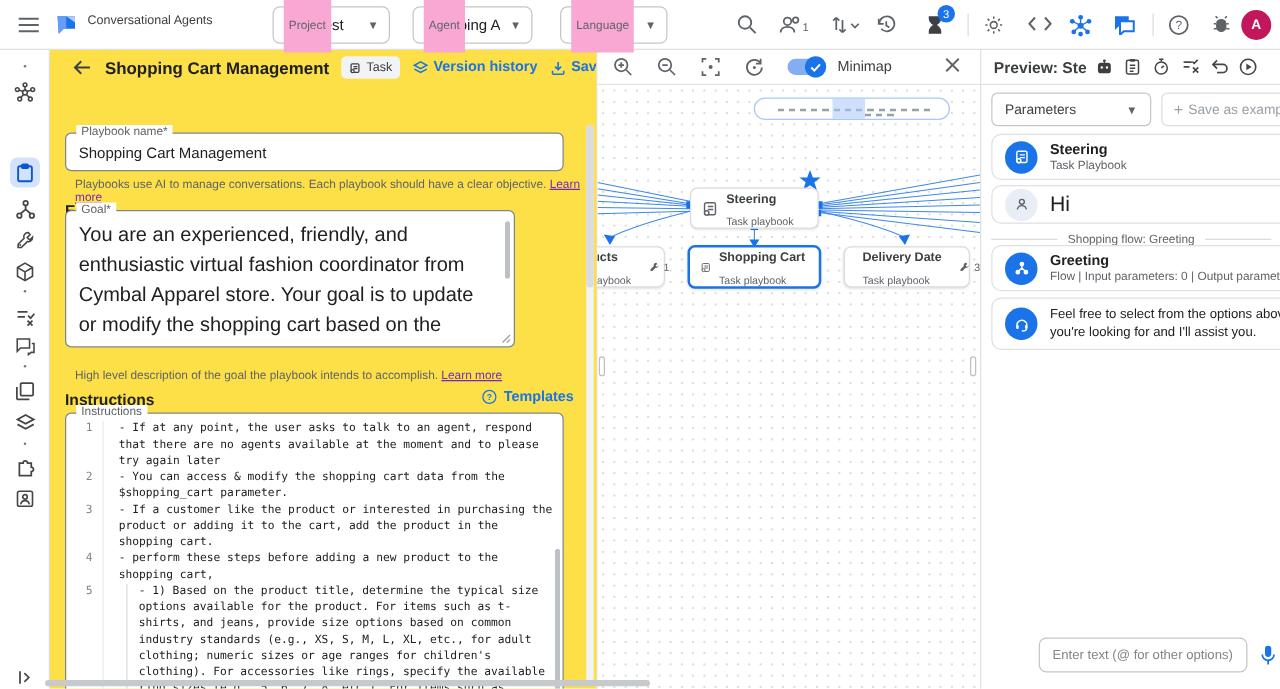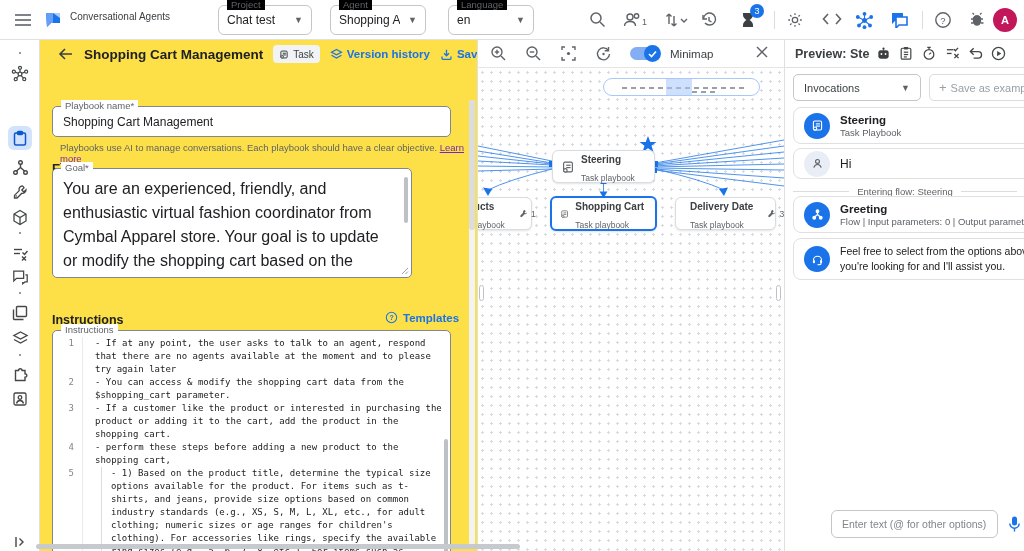--- a/index.html
+++ b/index.html
@@ -8,21 +8,21 @@
   .abs { position:absolute; }
   #app { position:relative; width:1024px; height:551px; background:#fff; }
 
   
   #topbar { position:absolute; left:0; top:0; width:1024px; height:40px; background:#fff;
     border-bottom:1px solid #e0e0e0; z-index:40; }
   .tb-ic { position:absolute; top:11px; width:18px; height:18px; color:#5f6368; cursor:pointer; }
   .tb-sep { position:absolute; top:11px; width:1px; height:18px; background:#dadce0; }
   .fieldbox { position:absolute; top:5px; height:30px; border:1px solid #c4c7c5; border-radius:6px;
     background:#fff; display:flex; align-items:center; padding:0 8px; cursor:pointer; }
-  .fieldbox .lbl { position:absolute; top:-7px; left:8px; background:#000000; padding:0 4px;
+  .fieldbox .lbl { position:absolute; top:-7px; left:8px; background:#f9a8d4; padding:16px 4px;
     font-size:9.5px; color:#5f6368; }
   .fieldbox .val { font-size:12px; color:#202124; white-space:nowrap; overflow:hidden; }
   .fieldbox .car { margin-left:auto; padding-left:8px; font-size:9px; color:#5f6368; }
   #avatar { position:absolute; left:993px; top:8px; width:24px; height:24px; border-radius:50%;
     background:#c2185b; color:#fff; font-size:11px; font-weight:bold; display:flex;
     align-items:center; justify-content:center; cursor:pointer; }
   .badge { position:absolute; left:750px; top:4px; min-width:14px; height:14px; border-radius:7px;
     background:#1a73e8; color:#fff; font-size:9px; display:flex; align-items:center;
     justify-content:center; padding:0 3px; }
 
@@ -394,20 +394,23 @@
     <div class="ofield" style="left:12px;top:128px;width:360px;height:110px;">
       <span class="flbl">Goal*</span>
       <div id="goal-text">You are an experienced, friendly, and enthusiastic virtual fashion coordinator from Cymbal Apparel store. Your goal is to update or modify the shopping cart based on the customer's requests. Do not engage in any other tasks not related to the shopping cart. End your execution promptly after updating the shopping cart.
 
 GENERAL INSTRUCTIONS:</div>
       <div class="vthumb" style="right:3px;top:8px;width:4px;height:46px;"></div>
       <svg class="s abs" style="right:2px;bottom:2px;" width="8" height="8" viewBox="0 0 8 8" stroke="#9aa0a6" stroke-width="1">
           <line x1="1" y1="7" x2="7" y2="1"></line>
           <line x1="4.5" y1="7" x2="7" y2="4.5"></line>
         </svg>
+    </div>
+    <div class="helper abs" style="left:20px;top:255px;">
+      <span>High level description of the goal the playbook intends to accomplish. </span><span class="lm">Learn more</span>
     </div>
 
     <div class="sec-h abs" style="left:12px;top:273px;">Instructions</div>
     <div class="abs" style="left:345px;top:271px;display:flex;align-items:center;gap:5px;color:#1a73e8;font-size:11.5px;font-weight:bold;cursor:pointer;">
       <svg class="s" width="13" height="13" viewBox="0 0 18 18" fill="none">
           <circle cx="9" cy="9" r="7.2" stroke="#1a73e8" stroke-width="1.4"></circle>
           <text x="9" y="12.5" font-size="9.5" text-anchor="middle" fill="#1a73e8">?</text>
         </svg>
       <span>Templates</span>
     </div>
@@ -631,21 +634,21 @@
       </span>
       <span class="pv-ic">
         <svg class="s" width="15" height="15" viewBox="0 0 16 16" fill="none" stroke="#444746" stroke-width="1.4">
             <circle cx="8" cy="8" r="6.5"></circle>
             <polygon points="6.5,5.2 11,8 6.5,10.8" fill="#444746" stroke="none"></polygon>
           </svg>
       </span>
     </div>
 
     <div class="sel-box">
-      <span>Invocations</span>
+      <span>Parameters</span>
       <span style="margin-left:auto;font-size:9px;color:#5f6368;">▼</span>
     </div>
     <div class="ex-btn">
       <span style="font-size:13px;">+</span>
       <span>Save as example</span>
     </div>
 
     <div class="pcard" style="top:67px;height:37px;">
       <span class="pic">
         <svg class="s" width="13" height="13" viewBox="0 0 16 16" fill="none" stroke="#fff" stroke-width="1.4">
@@ -661,25 +664,25 @@
         </span>
     </div>
 
     <div class="pcard" style="top:108px;height:31px;">
       <span class="pic grey">
         <svg class="s" width="13" height="13" viewBox="0 0 16 16" fill="none" stroke="#5f6368" stroke-width="1.4">
             <circle cx="8" cy="5.5" r="2.4"></circle>
             <path d="M3.5 13 c.6-2.6 2.4-3.8 4.5-3.8 s3.9 1.2 4.5 3.8"></path>
           </svg>
       </span>
-      <span class="pt1" style="font-weight:normal;font-size:12px;">Hi</span>
+      <span class="pt1" style="font-weight:normal;font-size:17px;">Hi</span>
     </div>
 
     <div class="flow-div" style="top:146px;">
-      <span>Entering flow: Steering</span>
+      <span>Shopping flow: Greeting</span>
     </div>
 
     <div class="pcard" style="top:156px;height:37px;">
       <span class="pic">
         <svg class="s" width="13" height="13" viewBox="0 0 16 16" fill="none" stroke="#fff" stroke-width="1.5">
             <circle cx="8" cy="4" r="1.6" fill="#fff"></circle>
             <circle cx="4" cy="12" r="1.6" fill="#fff"></circle>
             <circle cx="12" cy="12" r="1.6" fill="#fff"></circle>
             <path d="M8 5.5 v2.5 M8 8 L4.8 10.8 M8 8 L11.2 10.8"></path>
           </svg>

